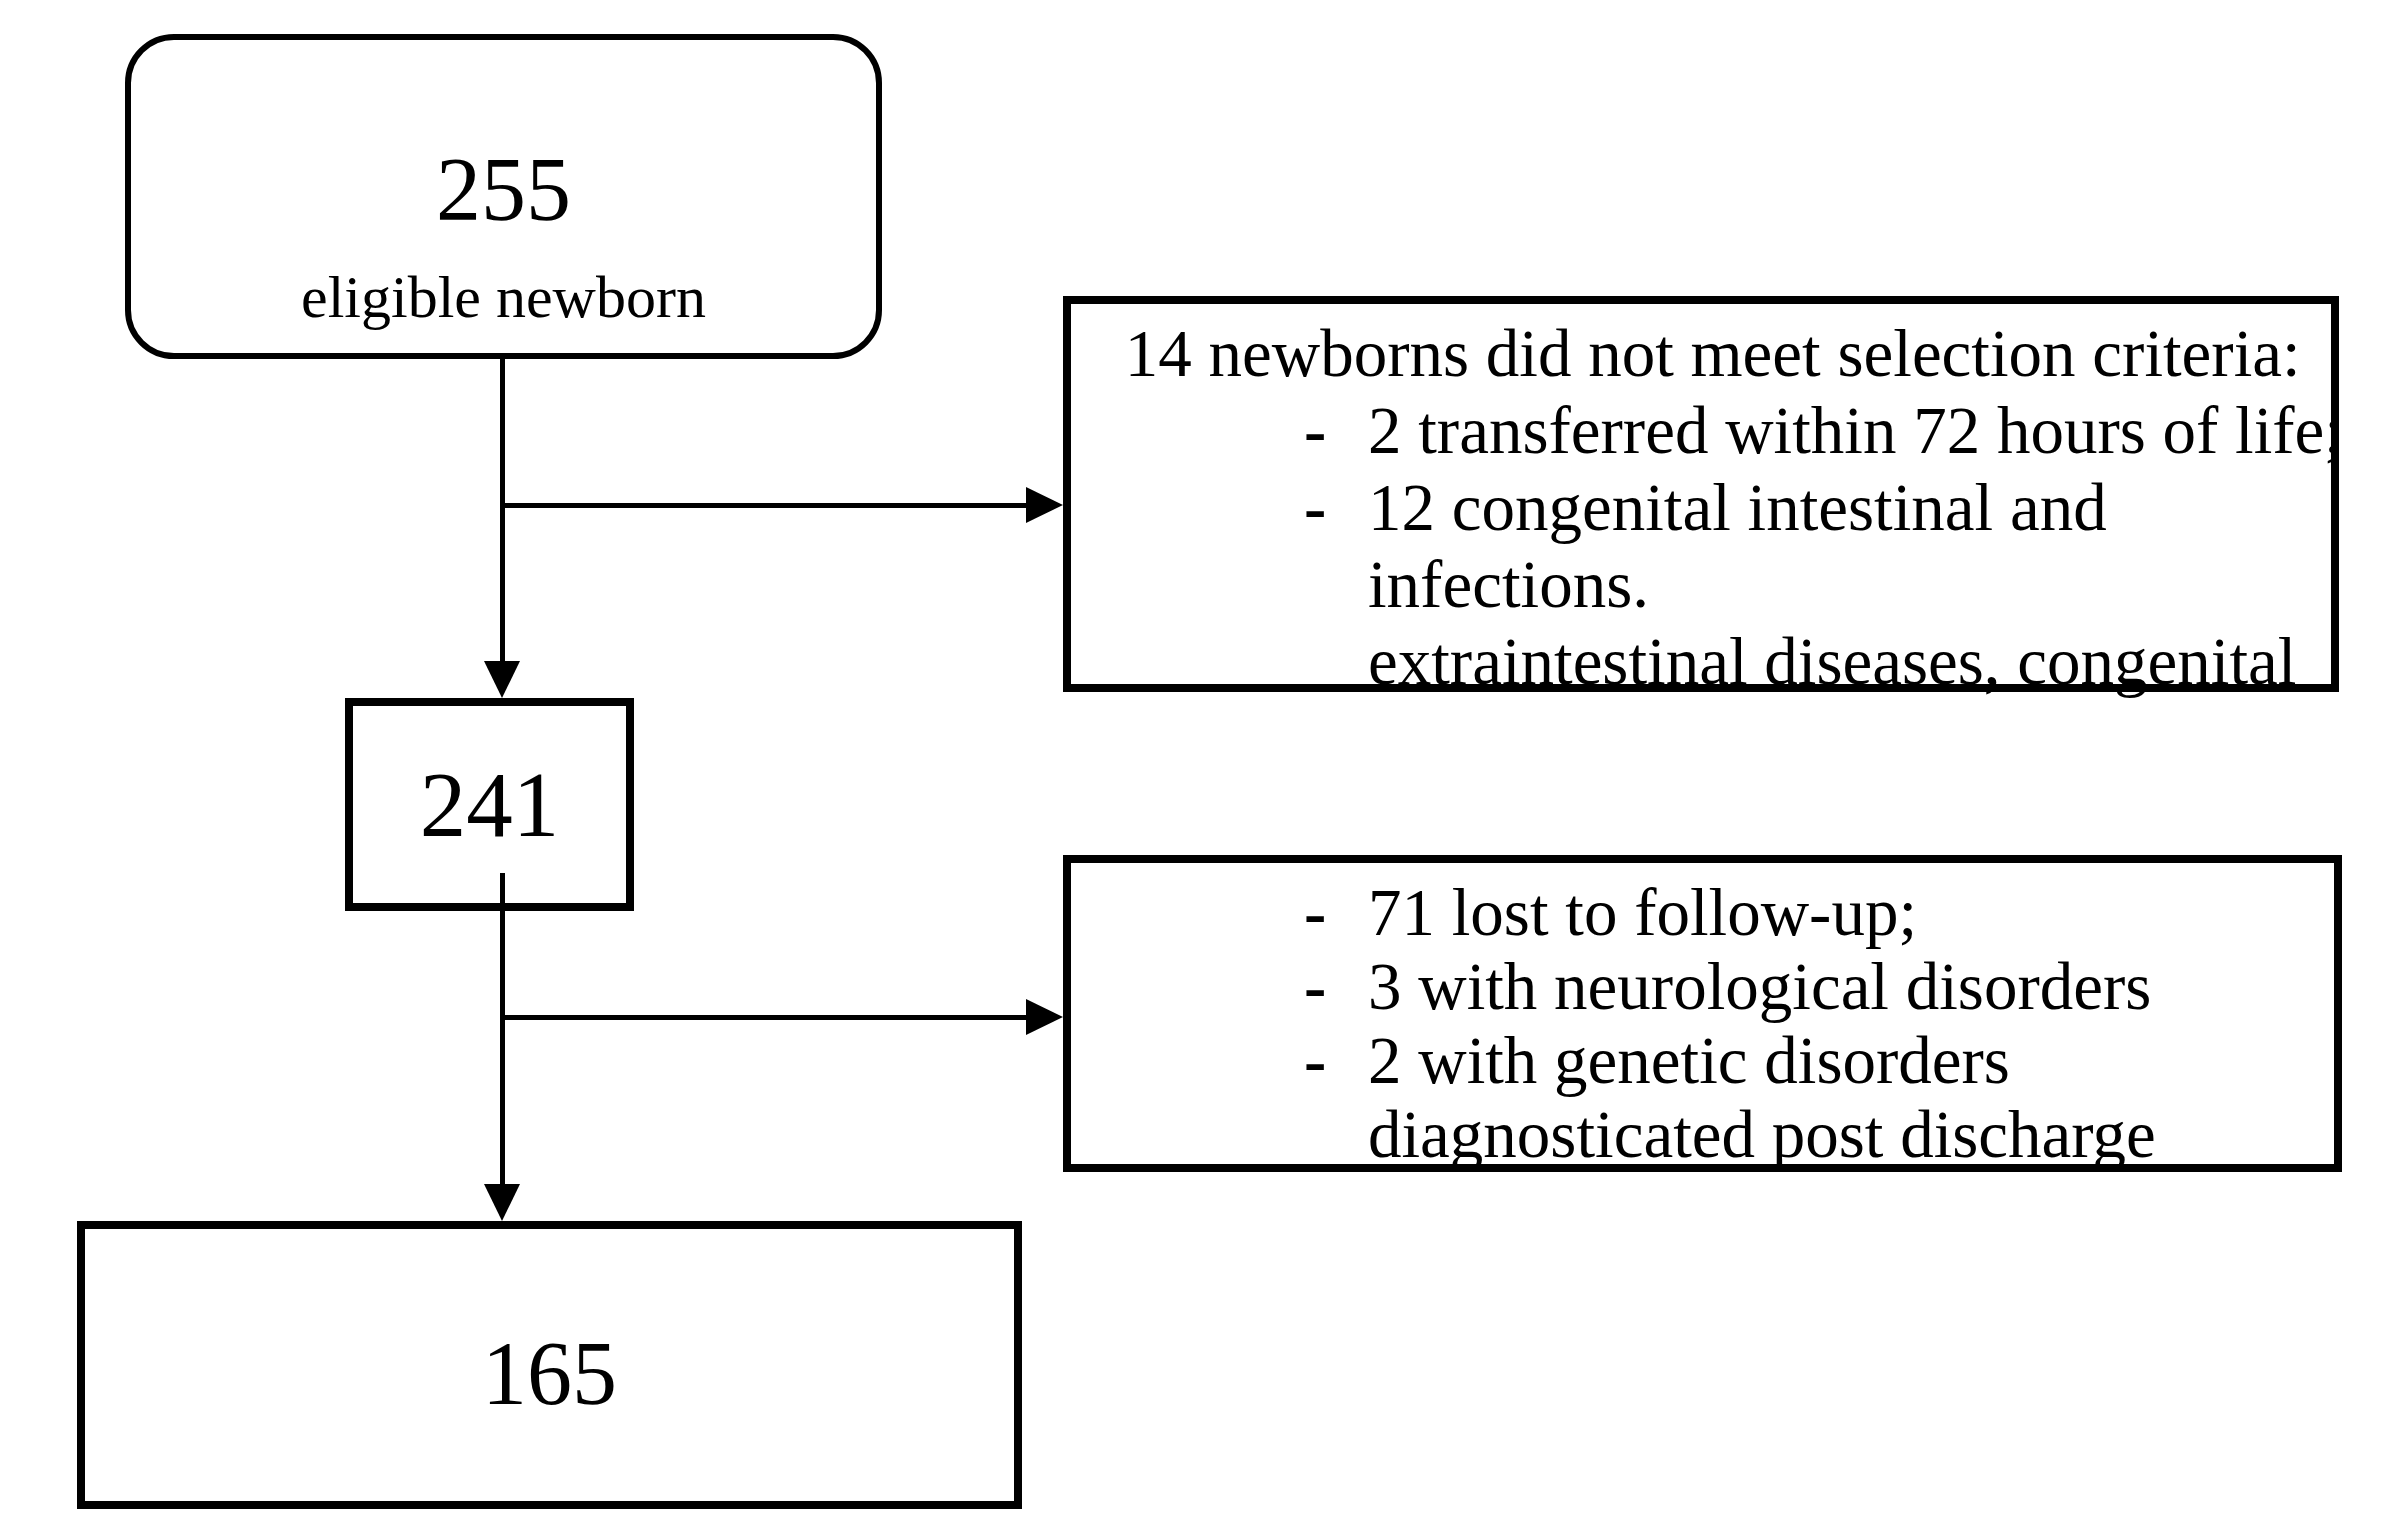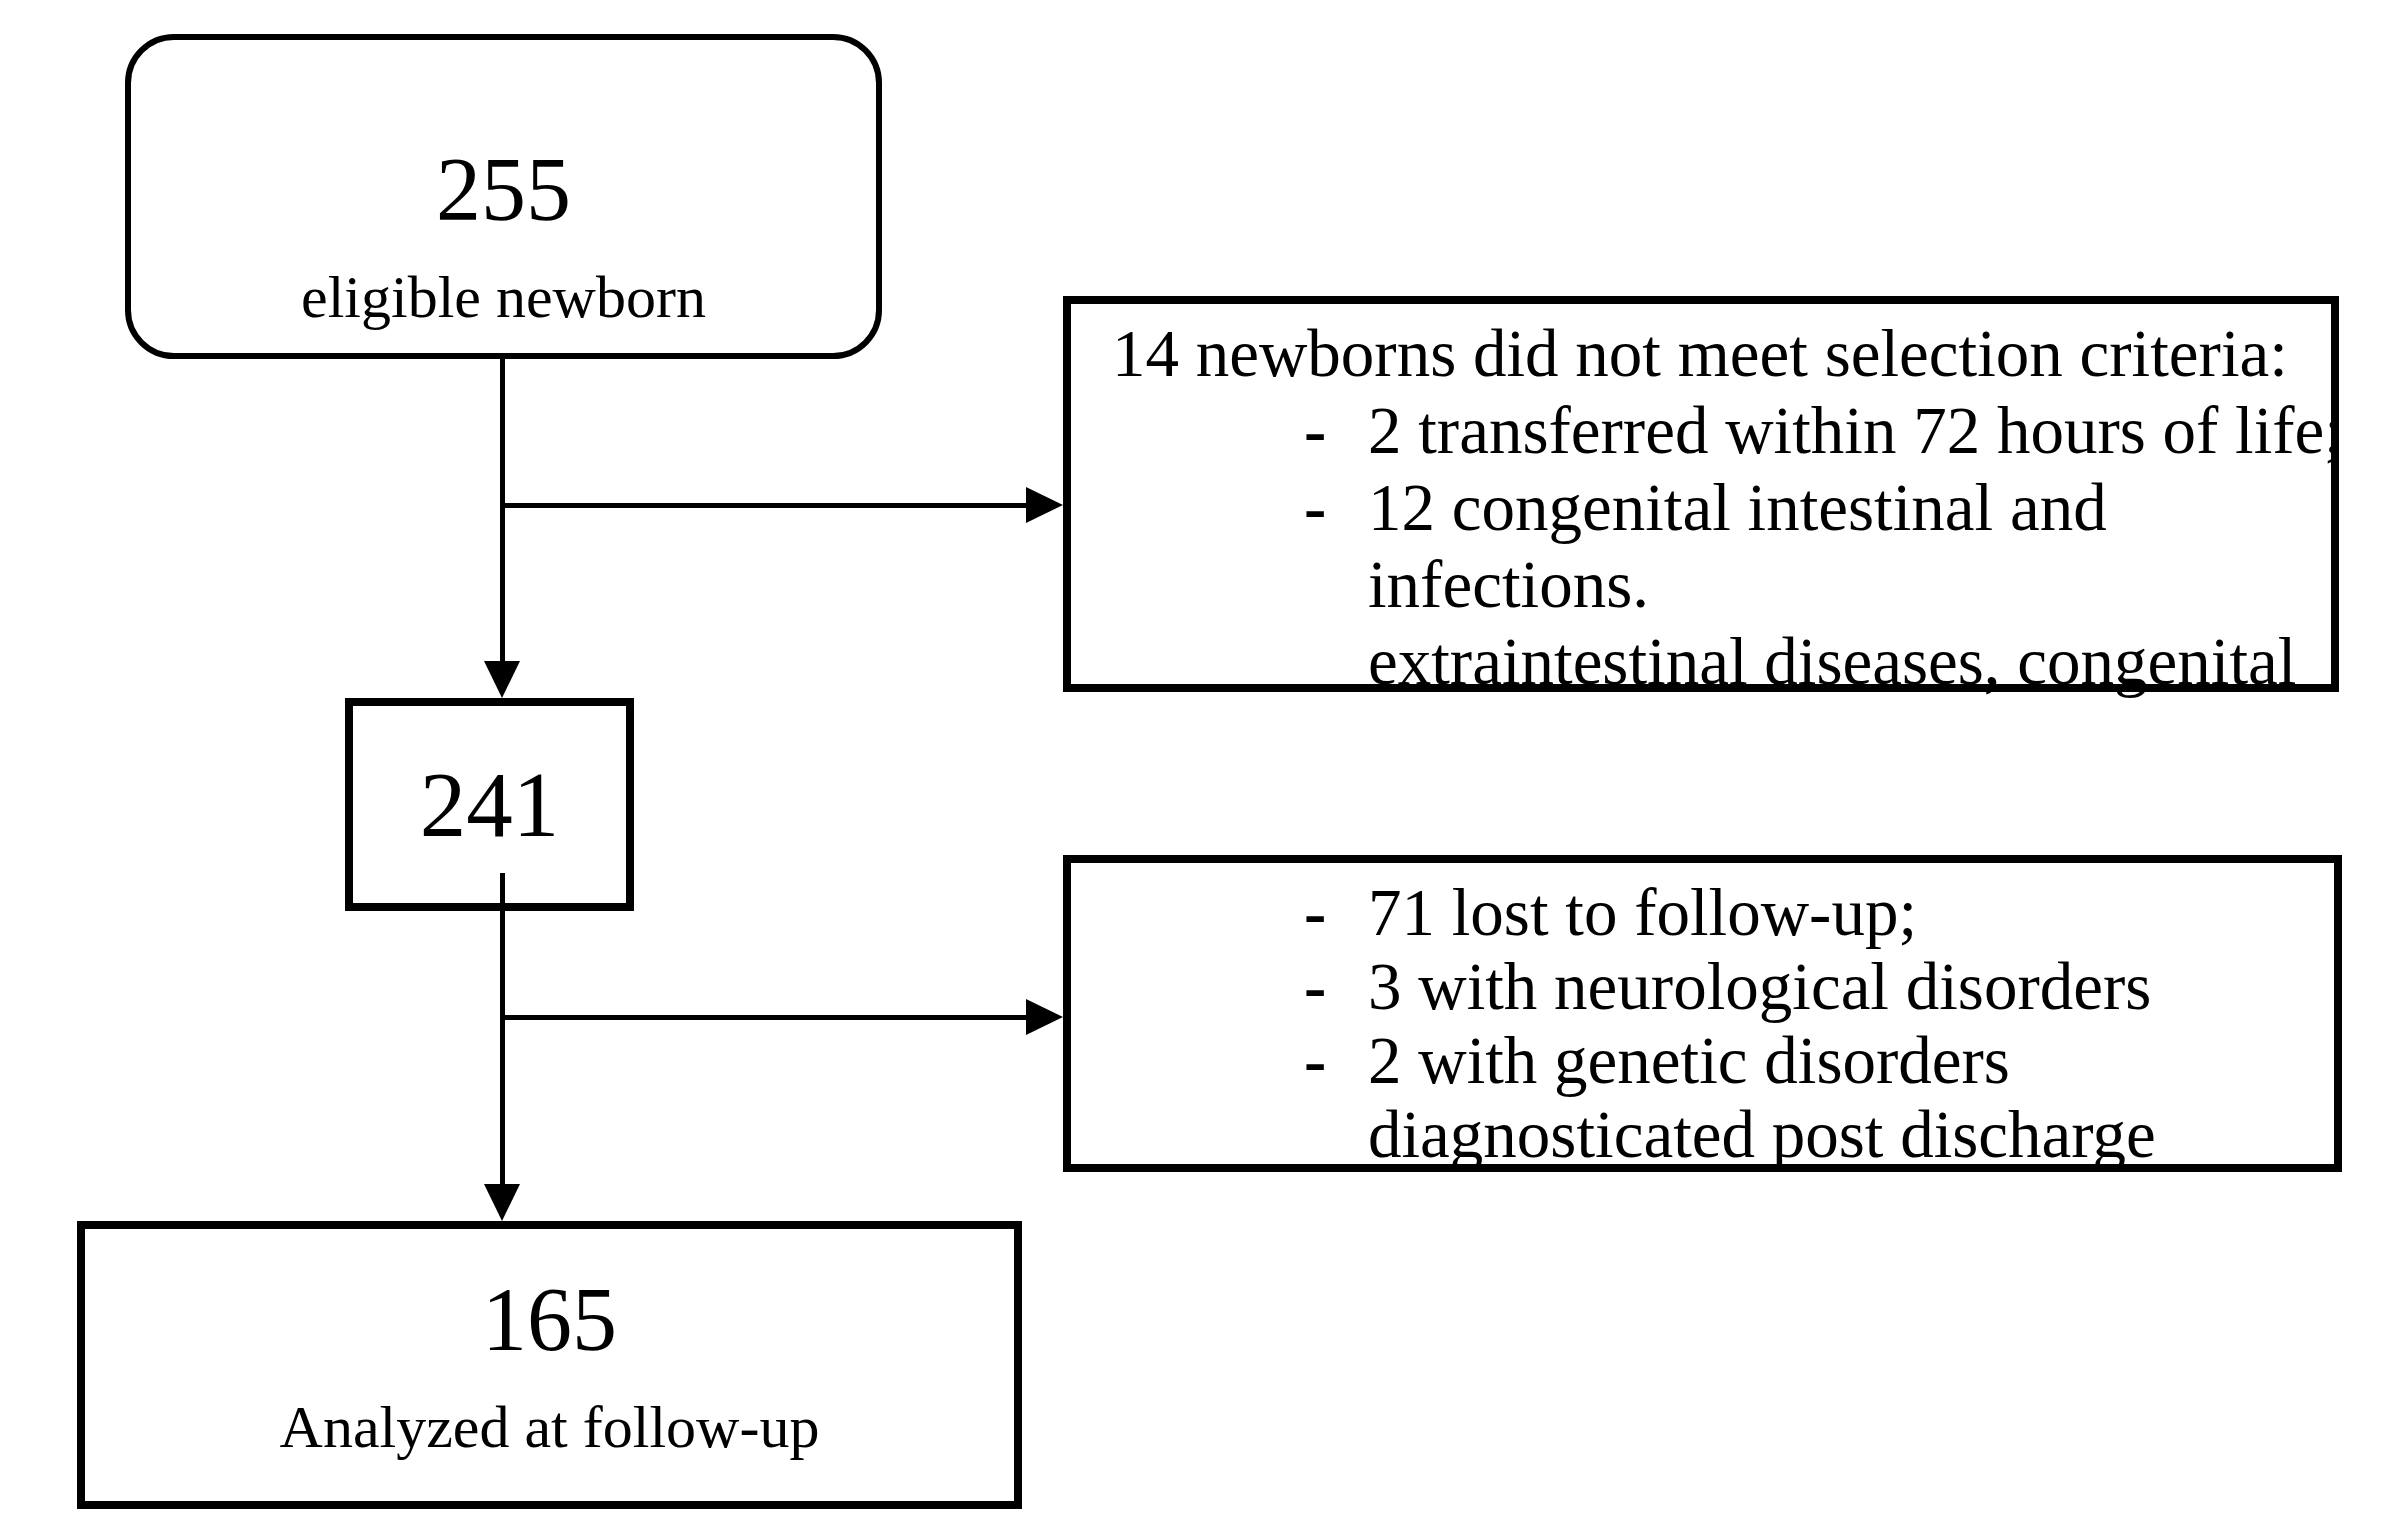--- a/index.html
+++ b/index.html
@@ -39,21 +39,21 @@
     border-right: 18.5px solid transparent;
     border-top: 37px solid #000000;
   }
   .arrow-right {
     position: absolute; width: 0; height: 0;
     border-top: 18.5px solid transparent;
     border-bottom: 18.5px solid transparent;
     border-left: 37px solid #000000;
   }
   .textbox { font-size: 67px; }
-  .tb-heading { line-height: 77px; white-space: nowrap; }
+  .tb-heading { line-height: 77px; white-space: nowrap; text-align: center; }
   .tb-row {
     position: relative;
     line-height: 77px;
     padding-left: 256px;
     white-space: nowrap;
   }
   .tb-row .dash {
     position: absolute;
     left: 192px;
     top: 0;
@@ -126,17 +126,16 @@
       <span>2 with genetic disorders</span>
     </div>
     <div class="tb-row">
       <span class="dash"></span>
       <span>diagnosticated post discharge</span>
     </div>
   </div>
 
   <div id="box-analyzed" class="box center-col" style="left:33px; top:1221px; width:945px; height:288px; border-width:8.8px;">
     <div class="count-big">165</div>
-    <div class="label-big">Analyzed at follow-up</div>
   </div>
 
 </div>
 
 
 </body></html>

